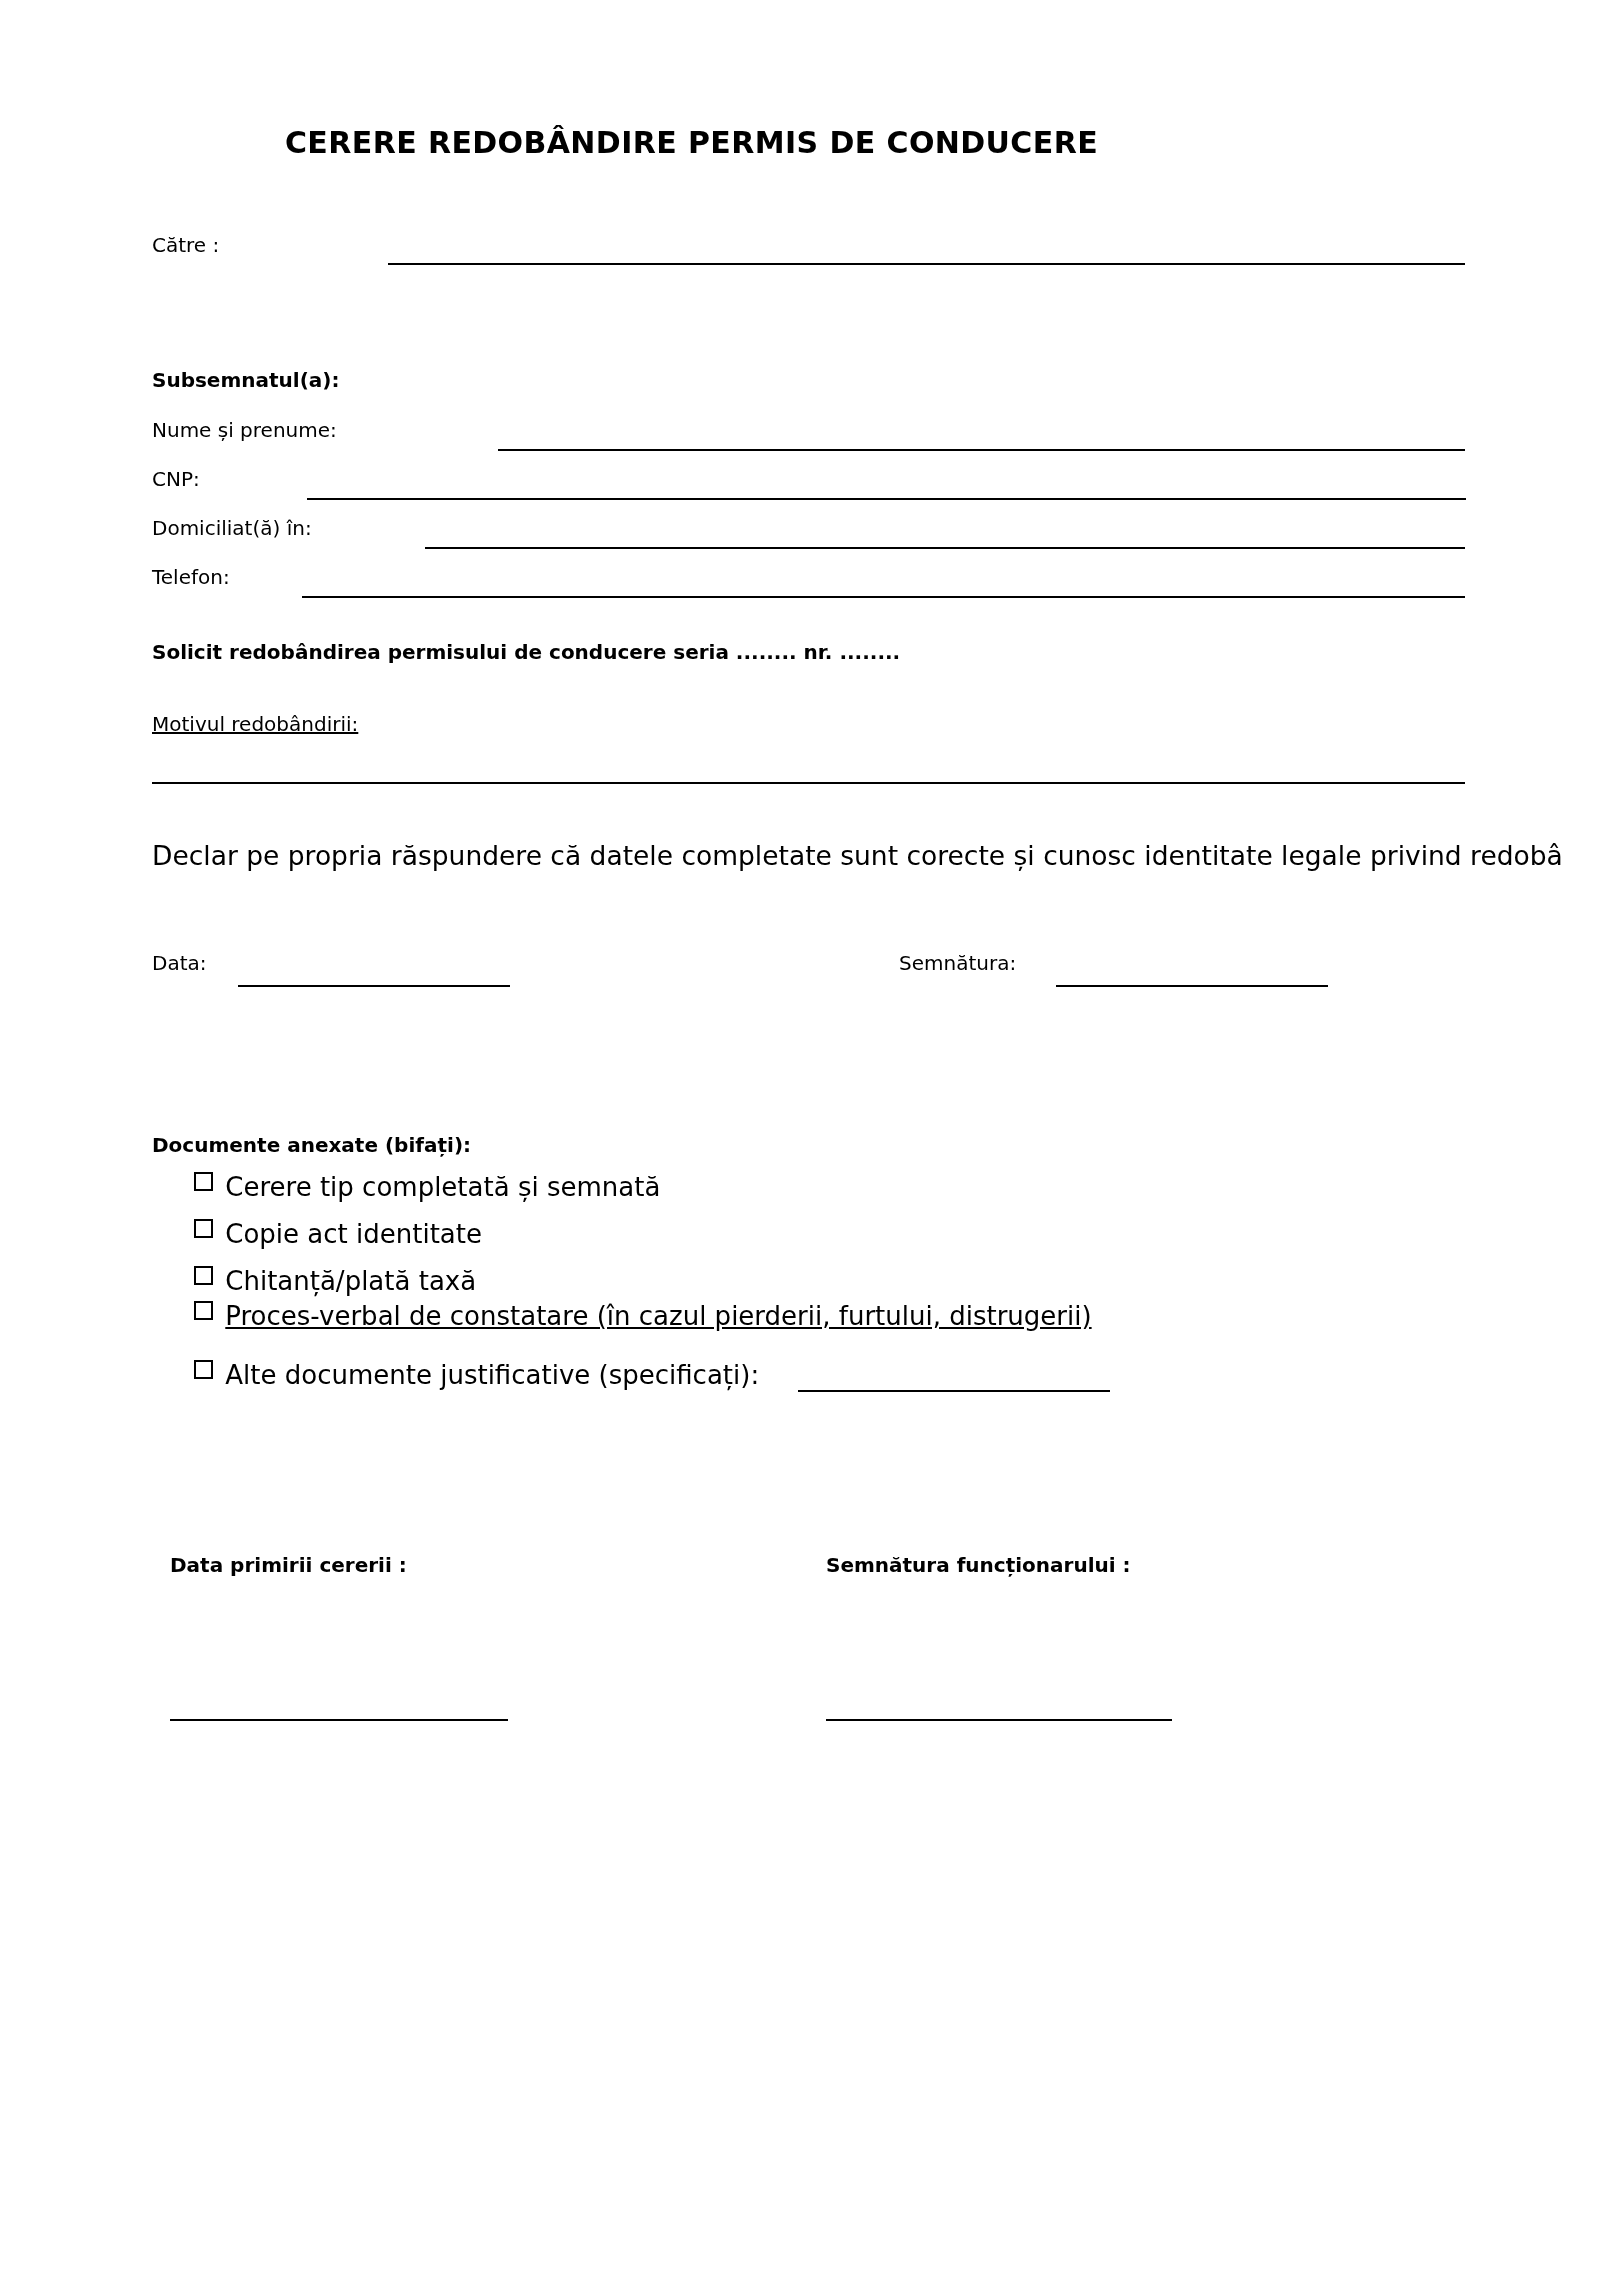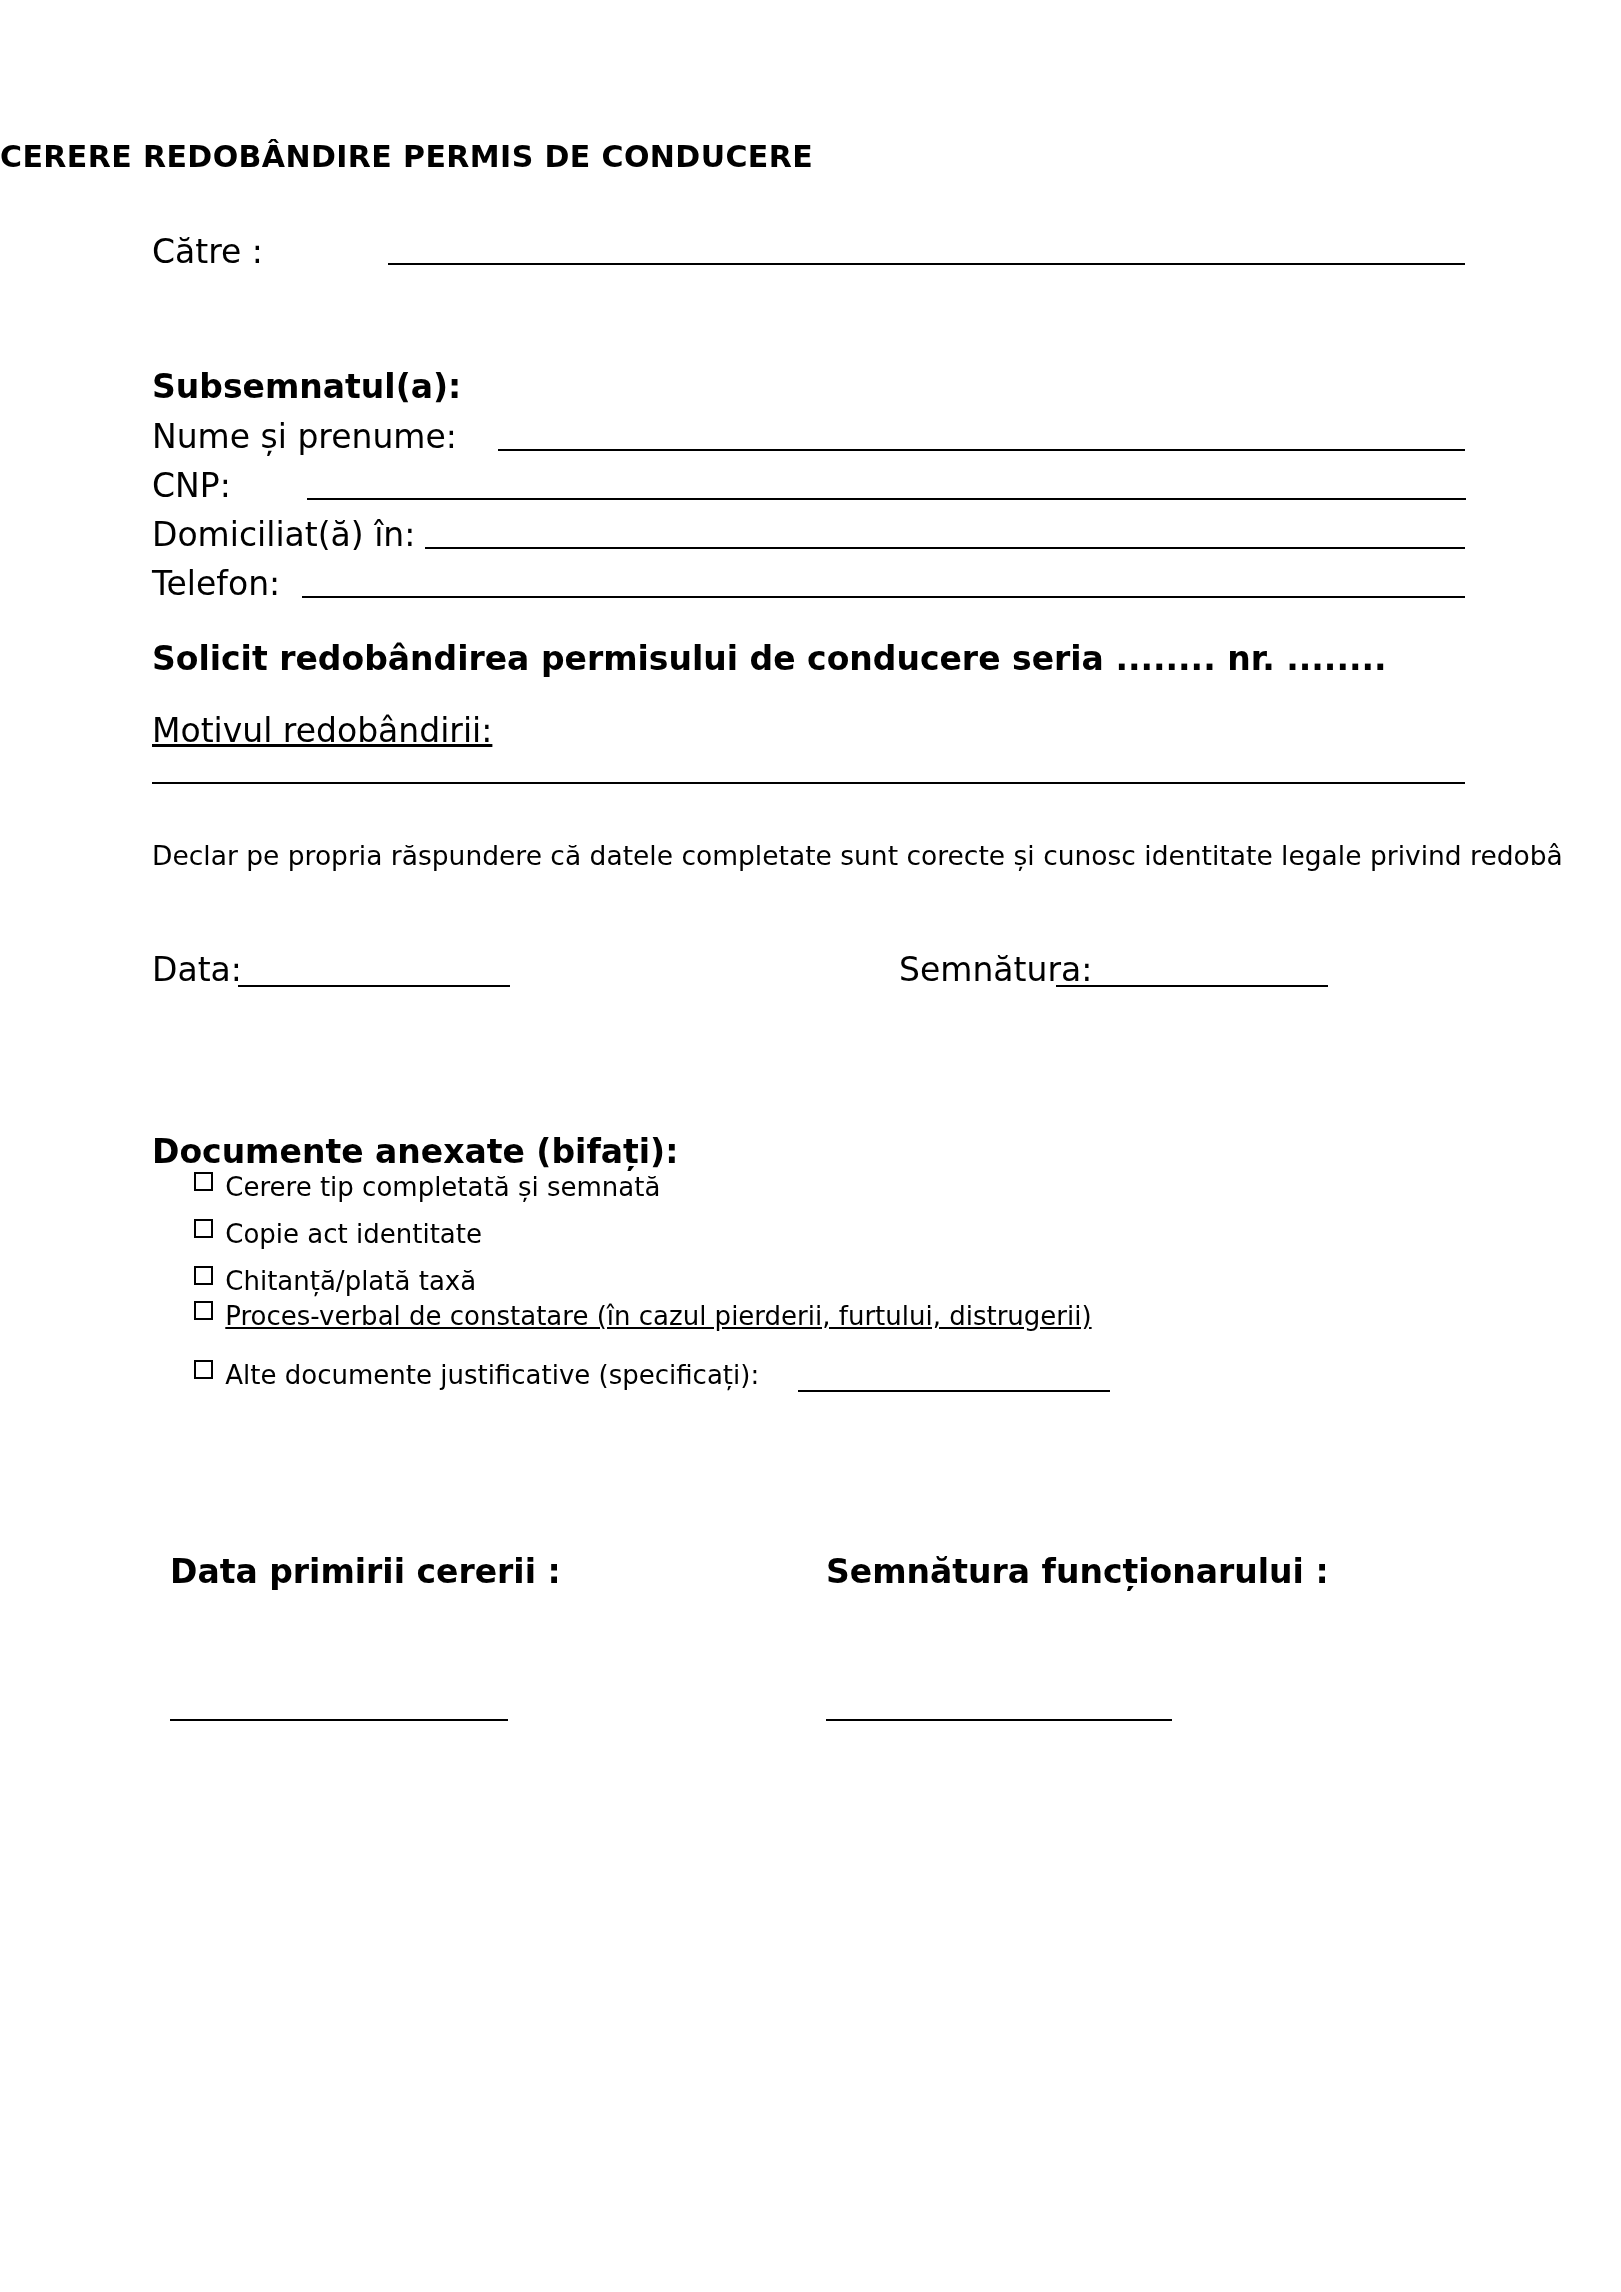--- a/index.html
+++ b/index.html
@@ -19,32 +19,31 @@
     color: #000000;
     box-sizing: border-box;
   }
 
   
   .doc-title {
     position: absolute;
     top: 125px;
     left: 0;
     width: 1383px;
-    text-align: left;
+    text-align: center;
     font-size: 30px;
     font-weight: bold;
     letter-spacing: 0.4px;
     white-space: nowrap;
-    margin-top: 14px;
   }
 
   
   .t {
     position: absolute;
-    font-size: 33px;
+    font-size: 20px;
     line-height: 1.0;
     white-space: nowrap;
   }
   .t.b { font-weight: bold; }
 
   
   .rule {
     position: absolute;
     height: 0;
     border-top: 2.9px solid #000000;

